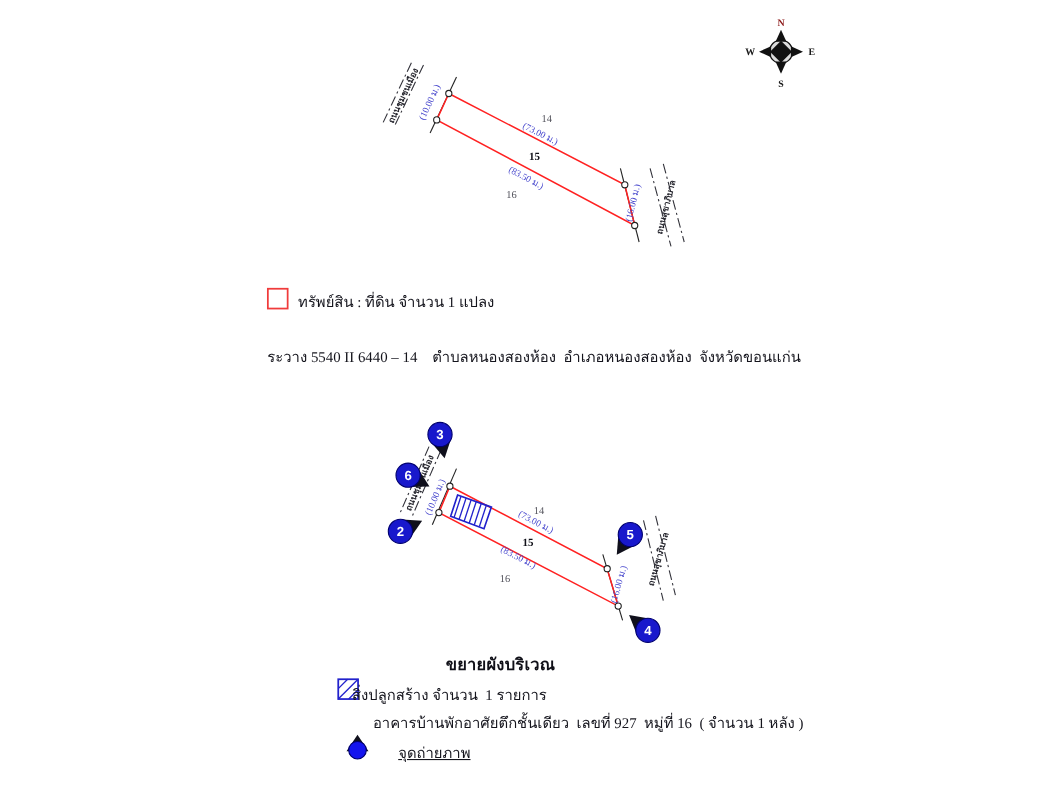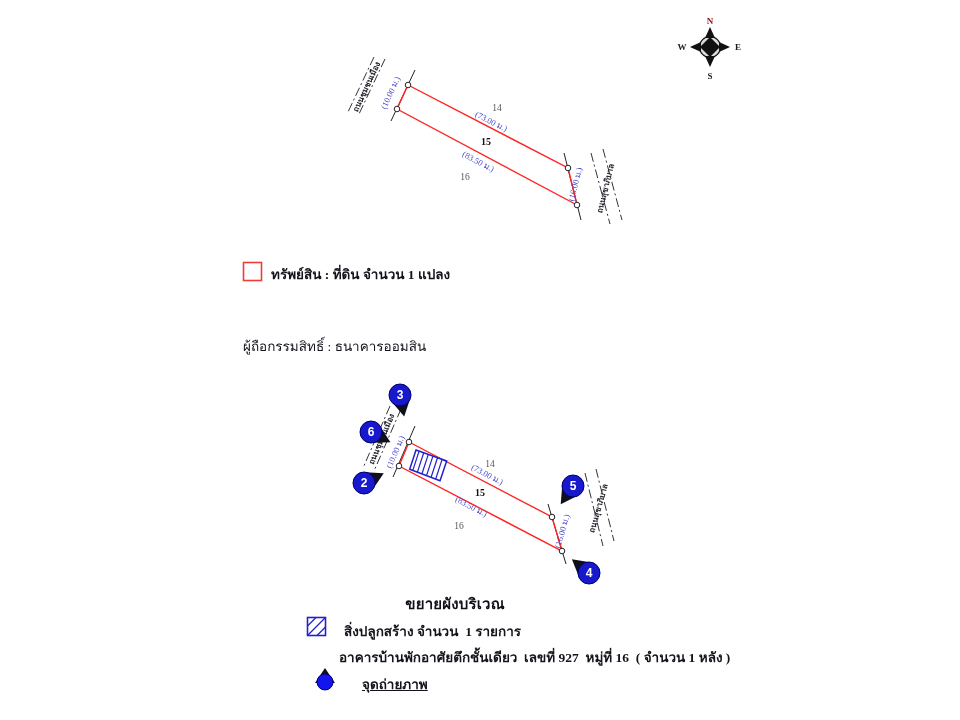--- a/index.html
+++ b/index.html
@@ -8,21 +8,21 @@
     font-family:"Liberation Serif","DejaVu Serif",serif;color:#14141c;
   }
   .abs{position:absolute;}
   .doc-title{
     font-size:15px;font-weight:bold;text-align:center;color:#101018;
     letter-spacing:.2px;
   }
   .body-line{
     font-size:13.5px;color:#14141c;white-space:pre-wrap;
   }
-  .bold{font-weight:bold;}
+  .bold{font-weight:normal;}
   .underline{text-decoration:underline;}
   svg text{font-family:"Liberation Serif","DejaVu Serif",serif;}
   .dim-label{fill:#4444cc;font-size:8.5px;}
   .road-label{fill:#26262e;font-size:8px;font-weight:bold;}
   .neighbor-label{fill:#55555e;font-size:9.5px;}
   .parcel-label{fill:#101018;font-size:10px;font-weight:bold;}
   .plot-edge{fill:none;stroke:#ff2222;stroke-width:1.4;}
   .survey-line{stroke:#222;stroke-width:1;}
   .corner-dot{fill:#fff;stroke:#222;stroke-width:1;}
   .roadline{stroke:#33333b;stroke-width:1;stroke-dasharray:9 3 2 3;fill:none;}
@@ -85,21 +85,21 @@
     <text class="dim-label" text-anchor="middle" transform="translate(393,94) rotate(-65)">(10.00 ม.)</text>
     <text class="dim-label" text-anchor="middle" transform="translate(578,185) rotate(-76)">(16.00 ม.)</text>
   </svg>
 
 
   <svg class="abs" style="left:242px;top:261px;" width="22" height="22" viewBox="0 0 22 22">
     <rect x="1.5" y="1.5" width="18" height="18" fill="#ffffff" stroke="#f03b3b" stroke-width="1.6"></rect>
   </svg>
   <div class="abs body-line bold" style="left:271px;top:263px;">ทรัพย์สิน : ที่ดิน จำนวน 1 แปลง</div>
 
-  <div class="abs body-line" style="left:243px;top:335px;width:520px;">ผู้ถือกรรมสิทธิ์ : ธนาคารออมสิน</div>
+  <div class="abs body-line" style="left:243px;top:313px;width:520px;">ระวาง 5540 II 6440 – 14    ตำบลหนองสองห้อง  อำเภอหนองสองห้อง  จังหวัดขอนแก่น</div>
 
   <svg class="abs" style="left:330px;top:380px;" width="310" height="218" viewBox="330 380 310 218">
 
     <g>
       <line class="roadline" x1="390" y1="406" x2="363" y2="468"></line>
       <line class="roadline" x1="401" y1="409" x2="374" y2="471"></line>
       <text class="road-label" text-anchor="middle" transform="translate(384,440) rotate(-67)">ถนนชุมชนเมือง</text>
     </g>
 
     <g>
@@ -163,21 +163,21 @@
   </svg>
 
   <div class="abs doc-title" style="left:355px;top:592px;width:200px;font-family:Liberation Serif, serif;">ขยายผังบริเวณ</div>
 
   <svg class="abs" style="left:306px;top:616px;" width="22" height="22" viewBox="0 0 22 22">
     <rect x="1.5" y="1.5" width="18" height="18" fill="#ffffff" stroke="#2222cc" stroke-width="1.6"></rect>
     <line class="hatch" x1="1.5" y1="10" x2="10" y2="1.5"></line>
     <line class="hatch" x1="1.5" y1="19.5" x2="19.5" y2="1.5"></line>
     <line class="hatch" x1="11" y1="19.5" x2="19.5" y2="11"></line>
   </svg>
-  <div class="abs body-line bold" style="left:344px;top:620px;">สิ่งปลูกสร้าง จำนวน  1 รายการ</div>
+  <div class="abs body-line bold" style="left:320px;top:620px;">สิ่งปลูกสร้าง จำนวน  1 รายการ</div>
   <div class="abs body-line bold" style="left:339px;top:646px;width:480px;">อาคารบ้านพักอาศัยตึกชั้นเดียว  เลขที่ 927  หมู่ที่ 16  ( จำนวน 1 หลัง )</div>
 
   <svg class="abs" style="left:312px;top:666px;" width="26" height="26" viewBox="0 0 26 26">
     <polygon points="13,2 23,17 3,17" fill="#10101c"></polygon>
     <circle cx="13" cy="16" r="8" fill="#1414ee" stroke="#00006e" stroke-width="1"></circle>
   </svg>
   <div class="abs body-line bold underline" style="left:362px;top:673px;">จุดถ่ายภาพ</div>
 
 </div>
 

